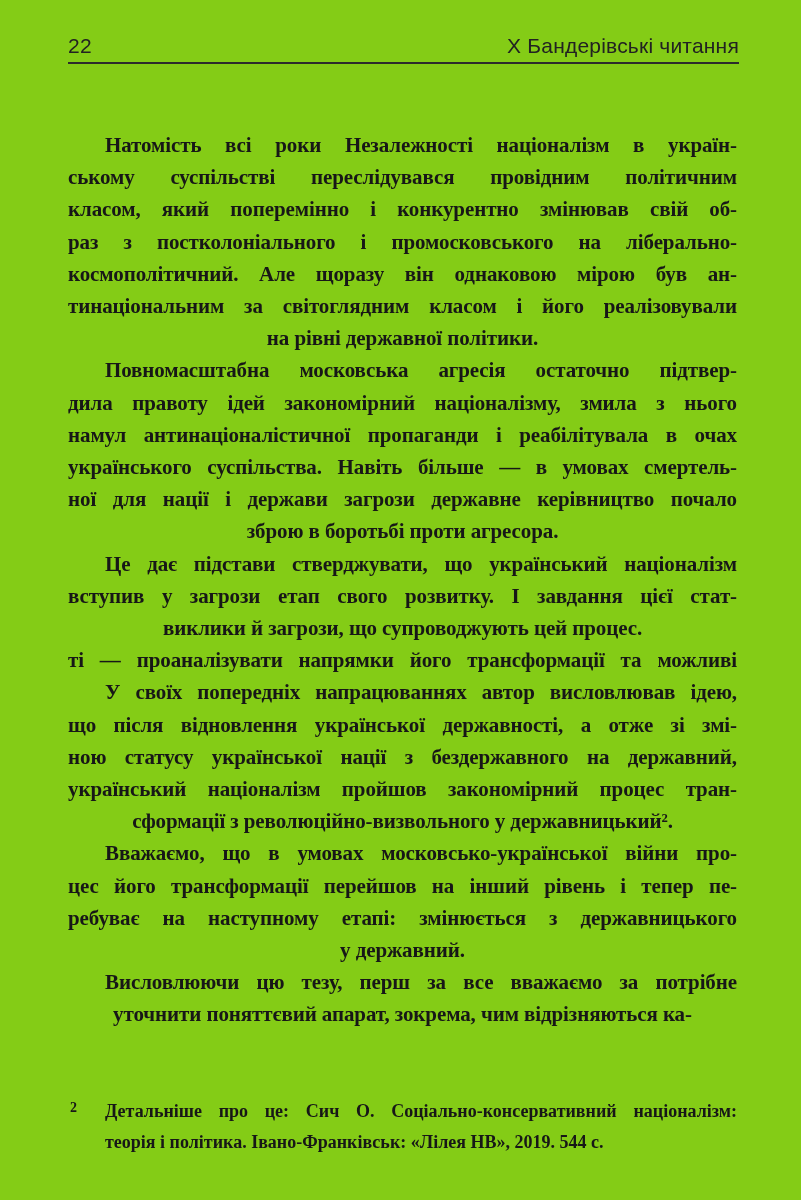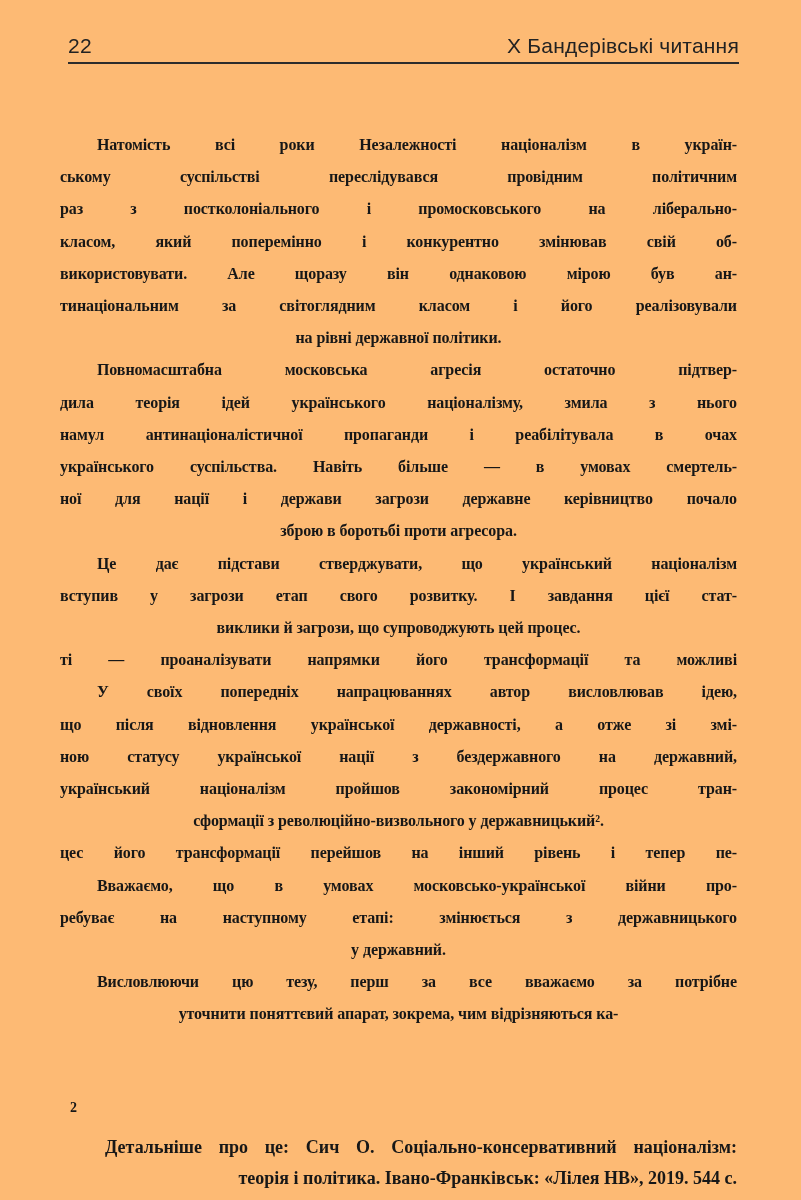--- a/index.html
+++ b/index.html
@@ -36,24 +36,24 @@
     position: absolute;
     left: 68px;
     right: 62px;
     top: 62px;
     height: 2px;
     background: #2c2c2c;
   }
   
   .body-text {
     position: absolute;
-    left: 60px;
+    left: 68px;
     right: 64px;
     top: 129px;
-    font-size: 16px;
+    font-size: 21px;
     font-weight: 700;
     line-height: 32.2px;
     letter-spacing: -0.1px;
     color: #171717;
   }
   .para { margin: 0; }
   .line { text-align: center; }
   .line.fill {
     text-align: justify;
     text-align-last: justify;
@@ -73,73 +73,72 @@
   .footnote-marker {
     position: absolute;
     left: 2px;
     top: -4px;
     font-size: 14px;
     font-weight: 700;
   }
   .footnote-text {
     margin-left: 37px;
   }
-  .footnote-text .line { text-align: right; }
+  .footnote-text .line { text-align: left; }
   .footnote-text .line.fill {
     text-align: justify;
     text-align-last: justify;
-    margin-top: 36px;
   }
 </style>
 </head>
 <body>
 
-<div class="page" style="background: #fdba74; text-decoration: underline;">
+<div class="page" style="background: #84cc16; text-decoration: underline;">
 
   <div class="page-header">
     <span class="page-number">22</span>
     <span class="running-title">Х Бандерівські читання</span>
   </div>
 
   <div class="header-rule" style="background: rgb(44, 44, 44);"></div>
 
   <div class="body-text">
       <div class="para">
         <div class="line first fill">Натомість всі роки Незалежності націоналізм в україн-</div>
         <div class="line fill">ському суспільстві переслідувався провідним політичним</div>
+        <div class="line fill">класом, який поперемінно і конкурентно змінював свій об-</div>
         <div class="line fill">раз з постколоніального і промосковського на ліберально-</div>
-        <div class="line fill">класом, який поперемінно і конкурентно змінював свій об-</div>
-        <div class="line fill">використовувати. Але щоразу він однаковою мірою був ан-</div>
+        <div class="line fill">космополітичний. Але щоразу він однаковою мірою був ан-</div>
         <div class="line fill">тинаціональним за світоглядним класом і його реалізовували</div>
         <div class="line">на рівні державної політики.</div>
       </div>
       <div class="para">
         <div class="line first fill">Повномасштабна московська агресія остаточно підтвер-</div>
-        <div class="line fill">дила теорія ідей українського націоналізму, змила з нього</div>
+        <div class="line fill">дила правоту ідей закономірний націоналізму, змила з нього</div>
         <div class="line fill">намул антинаціоналістичної пропаганди і реабілітувала в очах</div>
         <div class="line fill">українського суспільства. Навіть більше — в умовах смертель-</div>
         <div class="line fill">ної для нації і держави загрози державне керівництво почало</div>
         <div class="line">зброю в боротьбі проти агресора.</div>
       </div>
       <div class="para">
         <div class="line first fill">Це дає підстави стверджувати, що український націоналізм</div>
         <div class="line fill">вступив у загрози етап свого розвитку. І завдання цієї стат-</div>
         <div class="line">виклики й загрози, що супроводжують цей процес.</div>
         <div class="line fill">ті — проаналізувати напрямки його трансформації та можливі</div>
       </div>
       <div class="para">
         <div class="line first fill">У своїх попередніх напрацюваннях автор висловлював ідею,</div>
         <div class="line fill">що після відновлення української державності, а отже зі змі-</div>
         <div class="line fill">ною статусу української нації з бездержавного на державний,</div>
         <div class="line fill">український націоналізм пройшов закономірний процес тран-</div>
         <div class="line">сформації з революційно-визвольного у державницький².</div>
       </div>
       <div class="para">
+        <div class="line first fill">Вважаємо, що в умовах московсько-української війни про-</div>
         <div class="line fill">цес його трансформації перейшов на інший рівень і тепер пе-</div>
-        <div class="line first fill">Вважаємо, що в умовах московсько-української війни про-</div>
         <div class="line fill">ребуває на наступному етапі: змінюється з державницького</div>
         <div class="line">у державний.</div>
       </div>
       <div class="para">
         <div class="line first fill">Висловлюючи цю тезу, перш за все вважаємо за потрібне</div>
         <div class="line">уточнити поняттєвий апарат, зокрема, чим відрізняються ка-</div>
       </div>
     </div>
 
   <div class="footnote">

